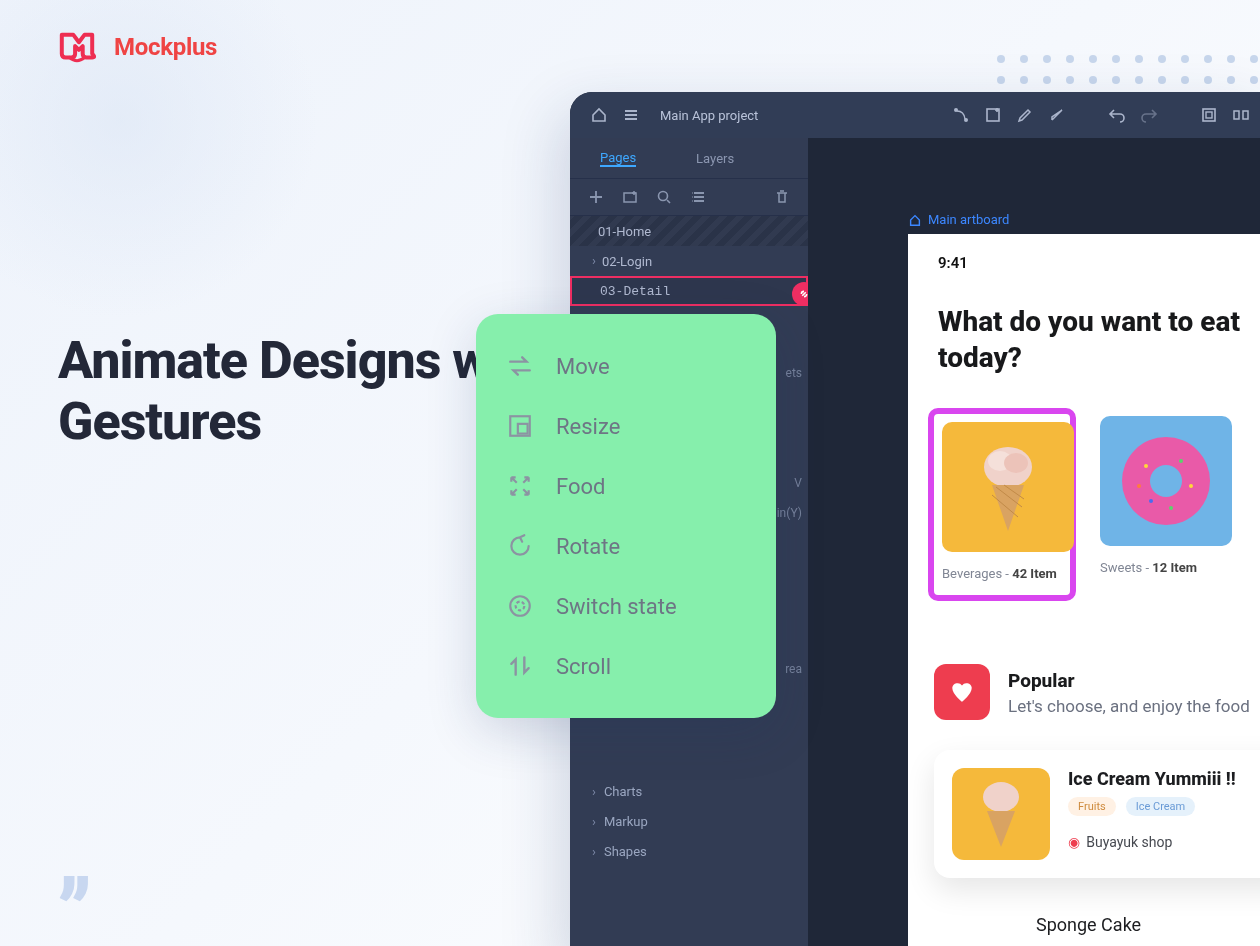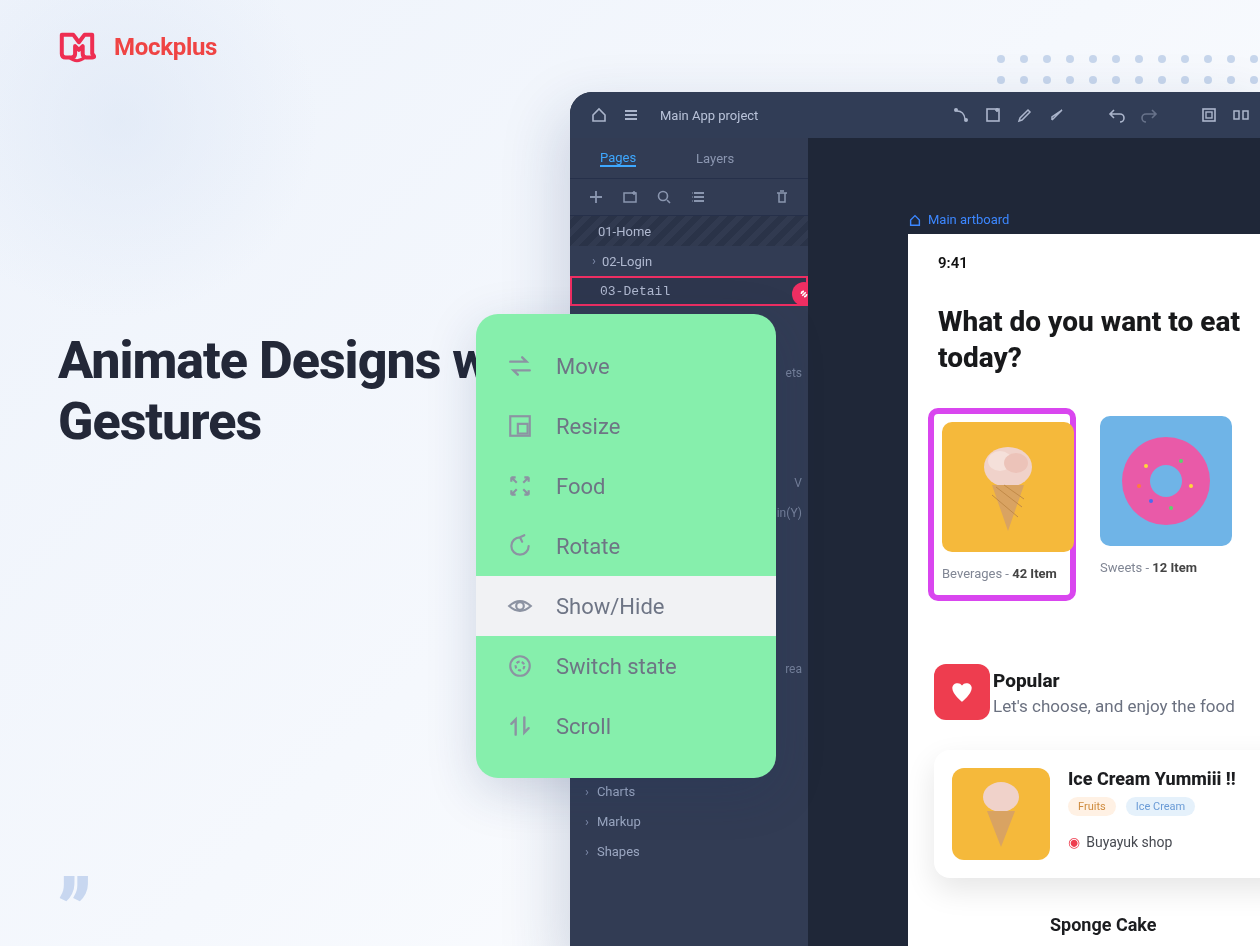--- a/index.html
+++ b/index.html
@@ -133,21 +133,21 @@
 .link-badge {
   position: absolute;
   right: -10px; top: 4px;
   width: 24px; height: 24px; border-radius: 50%;
   background: #ee2e62; display:flex; align-items:center; justify-content:center;
 }
 
 
 .section-group { margin-top: 30px; }
 .section-group .grp {
-  height: 30px; display:flex; align-items:center; padding: 0 15px; color: #9aa6c0;
+  height: 30px; display:flex; align-items:center; padding: 0 22px; color: #9aa6c0;
 }
 .section-group .grp::before { content: "›"; margin-right: 8px; color:#7d89a8; }
 
 
 .canvas {
   position: absolute;
   top: 46px; left: 238px;
   width: 462px; height: 824px;
   background: #1f2738;
 }
@@ -171,43 +171,43 @@
 
 .cat-row { position:absolute; top: 174px; left: 20px; display:flex; gap: 16px; }
 .cat-card { width: 148px; border-radius: 10px; padding: 8px 8px 14px; }
 .cat-card.sel { border: 6px solid #d946ef; }
 .cat-img { width: 132px; height: 130px; border-radius: 10px; display:flex; align-items:center; justify-content:center; }
 .cat-img.ice { background: #f5b93b; }
 .cat-img.donut { background: #6fb4e7; }
 .cat-label { margin-top: 14px; font-size: 13px; color:#808694; }
 .cat-label b { color:#444; }
 
-.popular { position:absolute; top: 430px; left: 26px; display:flex; align-items:center; gap: 3px; }
+.popular { position:absolute; top: 430px; left: 26px; display:flex; align-items:center; gap: 18px; }
 .heart-btn { width: 56px; height: 56px; background:#ee3d4f; border-radius: 12px; display:flex; align-items:center; justify-content:center; }
 .popular-text .pt { font-size: 19px; font-weight:800; color:#1a1b1d; }
 .popular-text .ps { font-size: 17px; color:#6b7180; margin-top: 4px; }
 
 .food-card {
   position:absolute; top: 516px; left: 26px;
   width: 370px; background:#fff; border-radius: 16px;
   box-shadow: 0 12px 30px rgba(0,0,0,0.10);
   padding: 18px; display:flex; gap:18px; align-items:flex-start;
 }
 .food-img { width: 98px; height: 92px; border-radius: 12px; background:#f5b93b; flex-shrink:0; display:flex;align-items:center;justify-content:center;}
 .food-title { font-size: 18px; font-weight: 800; color:#1c1d20; }
 .food-tags { display:flex; gap:10px; margin-top: 8px; }
 .food-tag { font-size: 11px; padding: 3px 10px; border-radius: 10px; }
 .food-tag.a { background:#fff1e4; color:#cf8b3e; }
 .food-tag.b { background:#e5f1fb; color:#6a9bd6; }
 .food-shop { margin-top: 18px; font-size: 14px; color:#464950; display:flex; align-items:center; gap:6px;}
 .food-shop .pin { color:#ee3d4f; }
 
 .second-card-title {
-  position:absolute; top: 680px; left: 142px;
-  font-size: 18px; font-weight: 700; color:#1c1d20;
+  position:absolute; top: 680px; left: 128px;
+  font-size: 18px; font-weight: 400; color:#1c1d20;
 }
 
 
 .connector {
   position:absolute; top: 202px; left: 214px;
   width: 130px; height: 300px;
   pointer-events:none;
 }
 
 
@@ -515,29 +515,20 @@
     <span>Food</span>
   </div>
   <div class="ctx-item">
     <span class="ctx-icon">
         <svg width="26" height="26" viewBox="0 0 24 24">
           <path d="M20 12 A8 8 0 1 1 12 4 M12 4 L16 2 M12 4 L14 8" stroke="#8c93a2" stroke-width="2" fill="none" stroke-linecap="round"></path>
         </svg>
       </span>
     <span>Rotate</span>
   </div>
-  <div class="ctx-item sel">
-    <span class="ctx-icon">
-        <svg width="26" height="26" viewBox="0 0 24 24">
-          <path d="M2 12 Q12 3 22 12 Q12 21 2 12 Z" stroke="#8c93a2" stroke-width="2" fill="none"></path>
-          <circle cx="12" cy="12" r="3.5" stroke="#8c93a2" stroke-width="2" fill="none"></circle>
-        </svg>
-      </span>
-    <span>Show/Hide</span>
-  </div>
   <div class="ctx-item">
     <span class="ctx-icon">
         <svg width="26" height="26" viewBox="0 0 24 24">
           <circle cx="12" cy="12" r="9" stroke="#8c93a2" stroke-width="2" fill="none"></circle>
           <circle cx="12" cy="12" r="4" stroke="#8c93a2" stroke-width="2" fill="none" stroke-dasharray="3 2"></circle>
         </svg>
       </span>
     <span>Switch state</span>
   </div>
   <div class="ctx-item">

